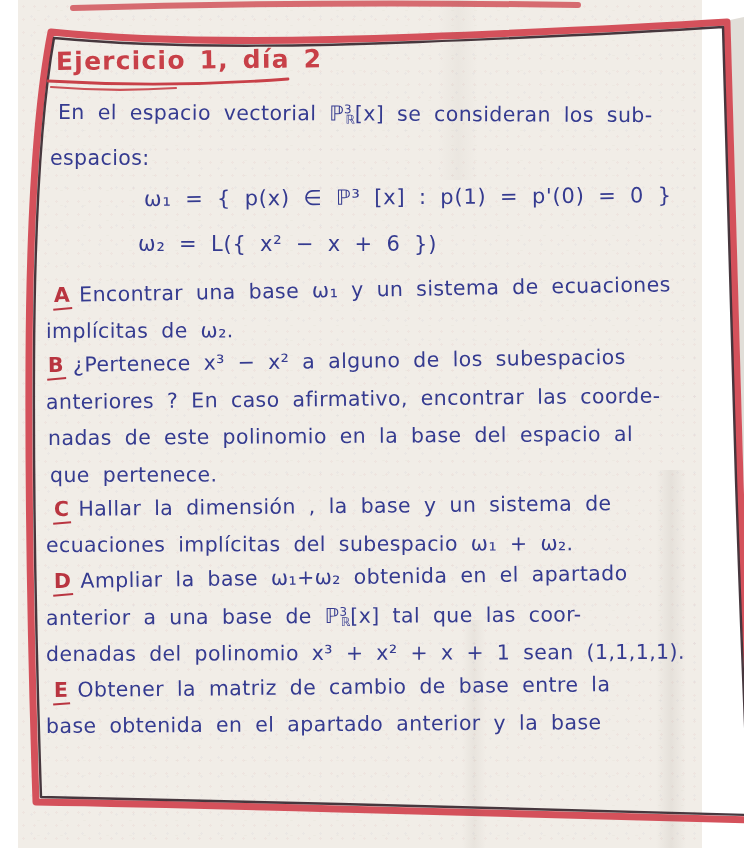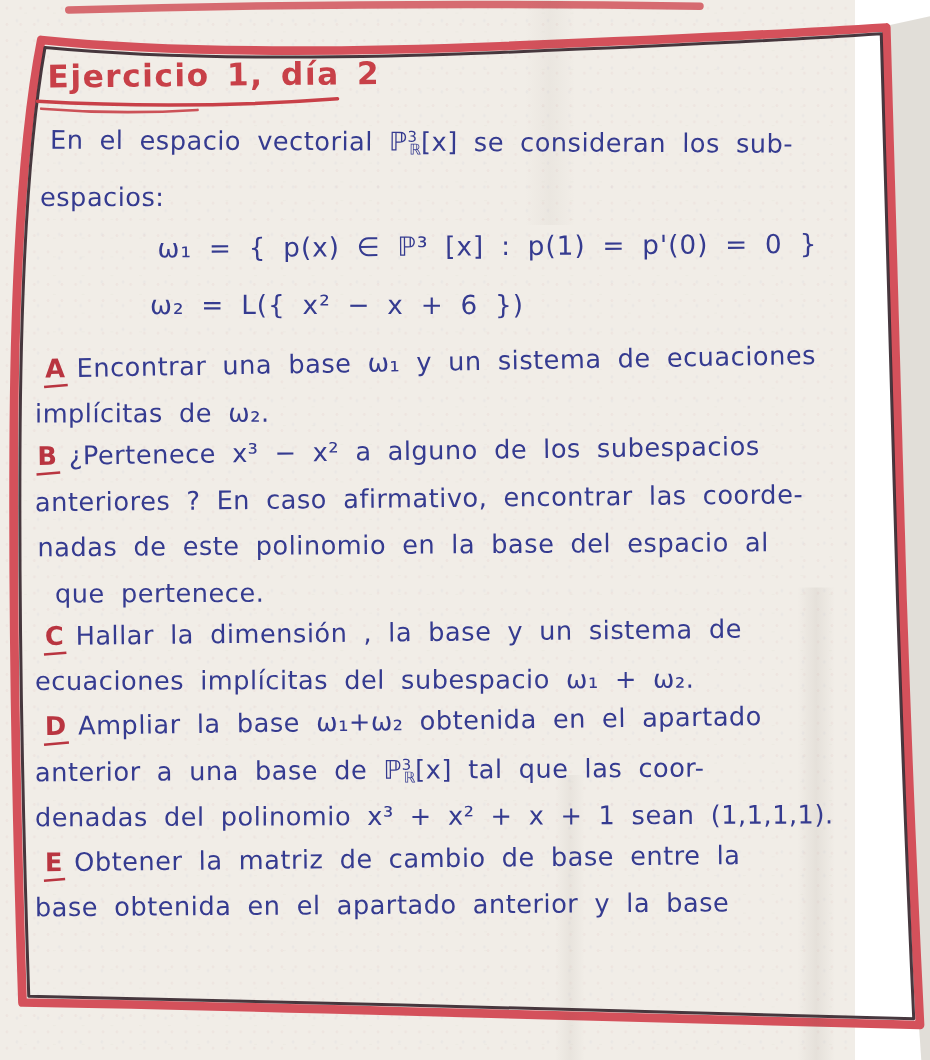--- a/index.html
+++ b/index.html
@@ -12,20 +12,21 @@
   .paper {
     position: relative;
     width: 684px; height: 848px;
     background-color: #f1ede7;
     background-image:
       radial-gradient(rgba(185, 85, 95, 0.055) 1px, transparent 1.3px),
       radial-gradient(rgba(85, 95, 165, 0.045) 1px, transparent 1.3px),
       radial-gradient(rgba(120, 140, 90, 0.04) 1px, transparent 1.2px);
     background-size: 11px 13px, 17px 19px, 23px 15px;
     background-position: 0 0, 5px 7px, 9px 3px;
+    margin-left: 18px;
   }
   .decor { position: absolute; left: 0; top: 0; }
   .crease {
     position: absolute;
     pointer-events: none;
   }
   .crease.c1 { left: 638px; top: 470px; width: 30px; height: 378px;
     background: linear-gradient(to right, rgba(0,0,0,0), rgba(90,78,66,0.08), rgba(0,0,0,0)); }
   .crease.c2 { left: 444px; top: 620px; width: 24px; height: 228px;
     background: linear-gradient(to right, rgba(0,0,0,0), rgba(90,78,66,0.06), rgba(0,0,0,0)); }
@@ -129,21 +130,21 @@
   <div class="line r-n10" style="top:284px; left:36px;">
     <span class="rl">A</span><span>Encontrar una base ω₁ y un sistema de ecuaciones</span>
   </div>
   <div class="line r-n2" style="top:320px; left:28px;">implícitas de ω₂.</div>
 
   <div class="line r-n8" style="top:354px; left:30px;">
     <span class="rl">B</span><span>¿Pertenece x³ − x² a alguno de los subespacios</span>
   </div>
   <div class="line r-n6" style="top:391px; left:28px;">anteriores ? En caso afirmativo, encontrar las coorde-</div>
   <div class="line r-n4" style="top:427px; left:30px;">nadas de este polinomio en la base del espacio al</div>
-  <div class="line r-n2" style="top:464px; left:44px;">que pertenece.</div>
+  <div class="line r-n2" style="top:464px; left:32px;">que pertenece.</div>
 
   <div class="line r-n6" style="top:498px; left:36px;">
     <span class="rl">C</span><span>Hallar la dimensión , la base y un sistema de</span>
   </div>
   <div class="line r-n2" style="top:534px; left:28px;">ecuaciones implícitas del subespacio ω₁ + ω₂.</div>
 
   <div class="line r-n8" style="top:570px; left:36px;">
     <span class="rl">D</span><span>Ampliar la base ω₁+ω₂ obtenida en el apartado</span>
   </div>
   <div class="line r-n4" style="top:607px; left:28px;">anterior a una base de ℙ<sup>3</sup><sub>ℝ</sub>[x] tal que las coor-</div>

